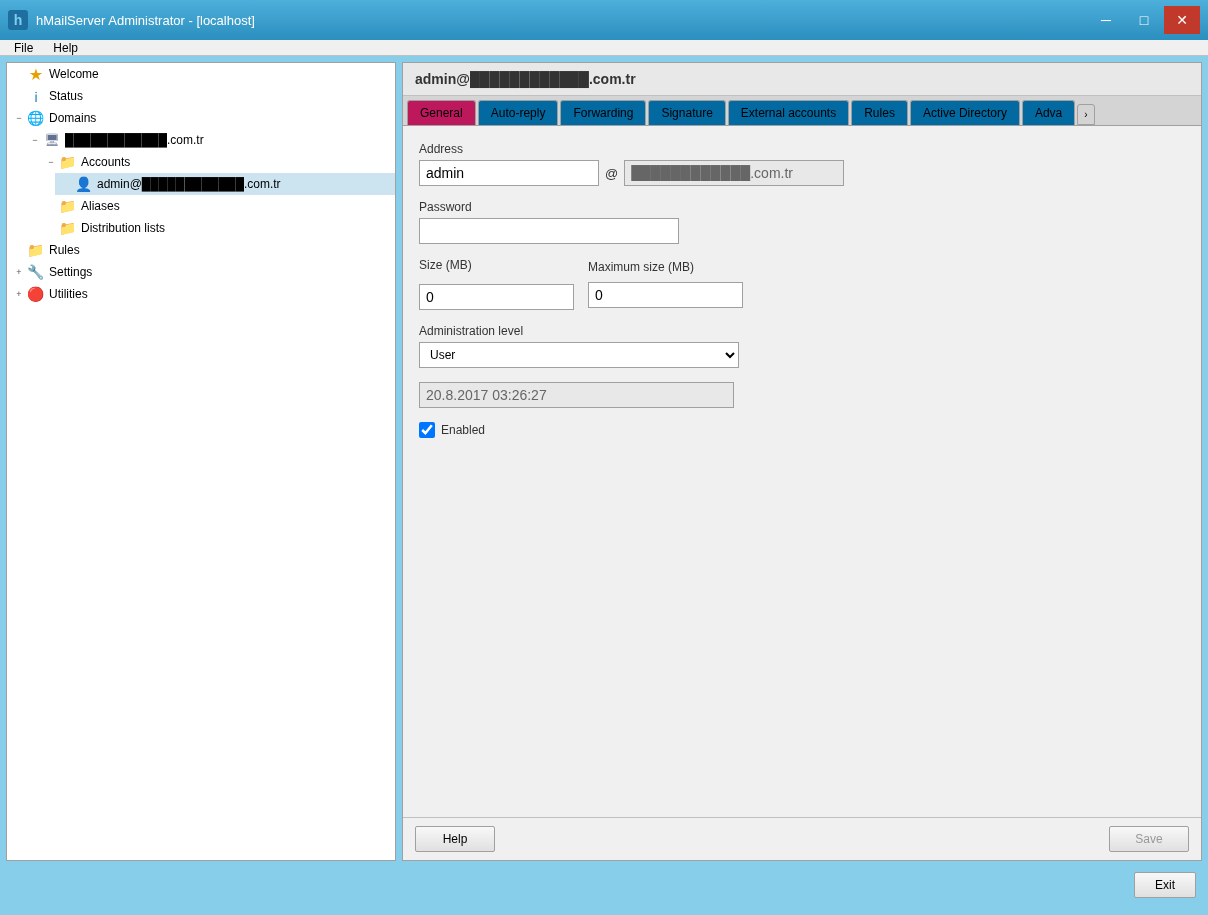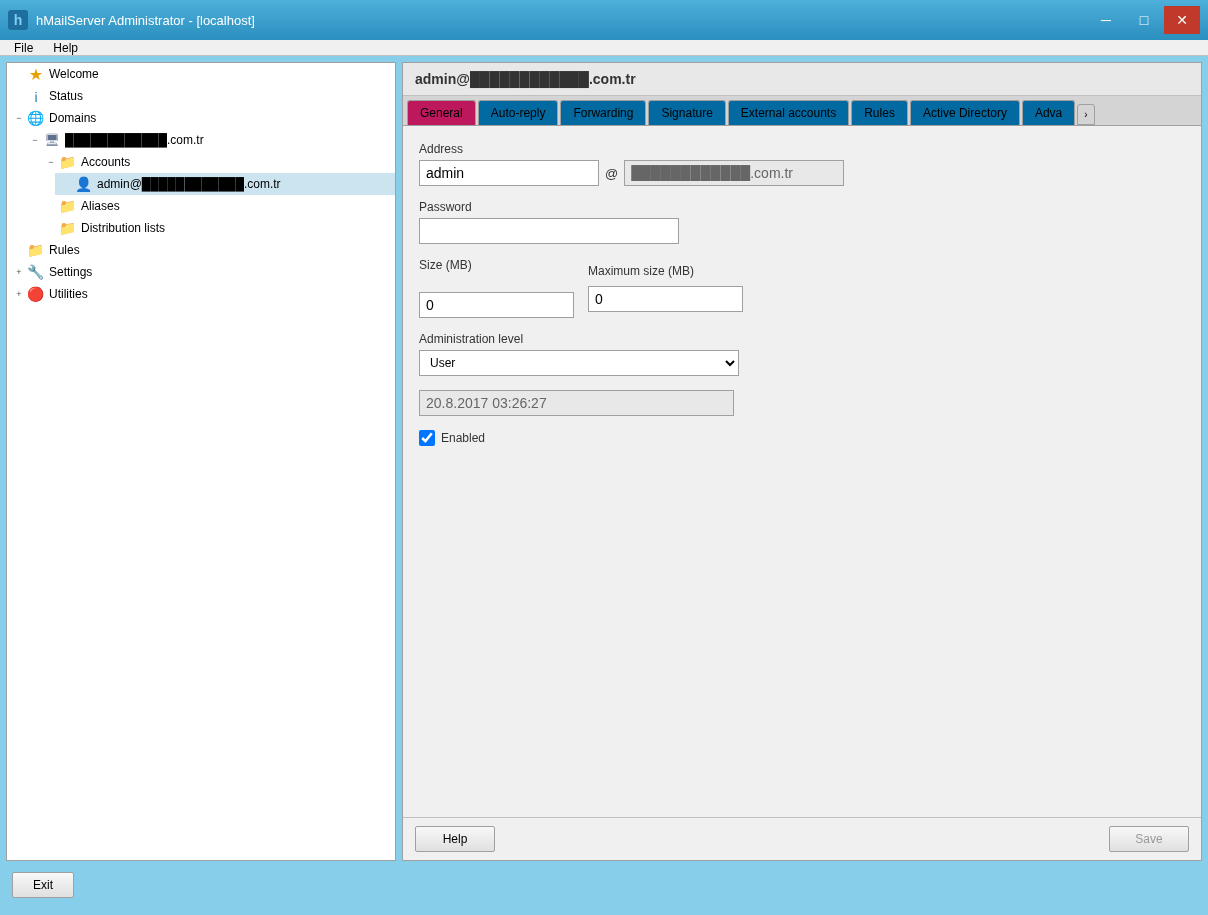--- a/index.html
+++ b/index.html
@@ -275,21 +275,21 @@
       min-width: 80px;
     }
     .btn:disabled { color: #999; cursor: default; }
 
     
     .footer {
       background: #87CEEB;
       height: 36px;
       display: flex;
       align-items: center;
-      justify-content: flex-start;
+      justify-content: flex-end;
       padding: 0 12px;
     }
     .footer-btn {
       padding: 5px 20px;
       border: 1px solid #A0A0A0;
       background: linear-gradient(to bottom, #F8F8F8, #E0E0E0);
       cursor: pointer;
       font-size: 12px;
       border-radius: 2px;
     }
@@ -428,21 +428,21 @@
         </div>
       </div>
 
       <div class="form-group">
         <label class="form-label">Password</label>
         <input type="text" class="form-input password-input" style="">
       </div>
 
       <div class="form-group">
         <div class="form-row">
-          <div style="display:flex;flex-direction:column;gap:16px;">
+          <div style="display:flex;flex-direction:column;gap:8px;">
             <label class="form-label">Size (MB)</label>
             <input type="text" class="form-input size-input" value="0" style="">
           </div>
           <div style="display:flex;flex-direction:column;gap:4px;margin-left:8px;">
             <label class="form-label">Maximum size (MB)</label>
             <input type="text" class="form-input maxsize-input" value="0" style="">
           </div>
         </div>
       </div>
 

